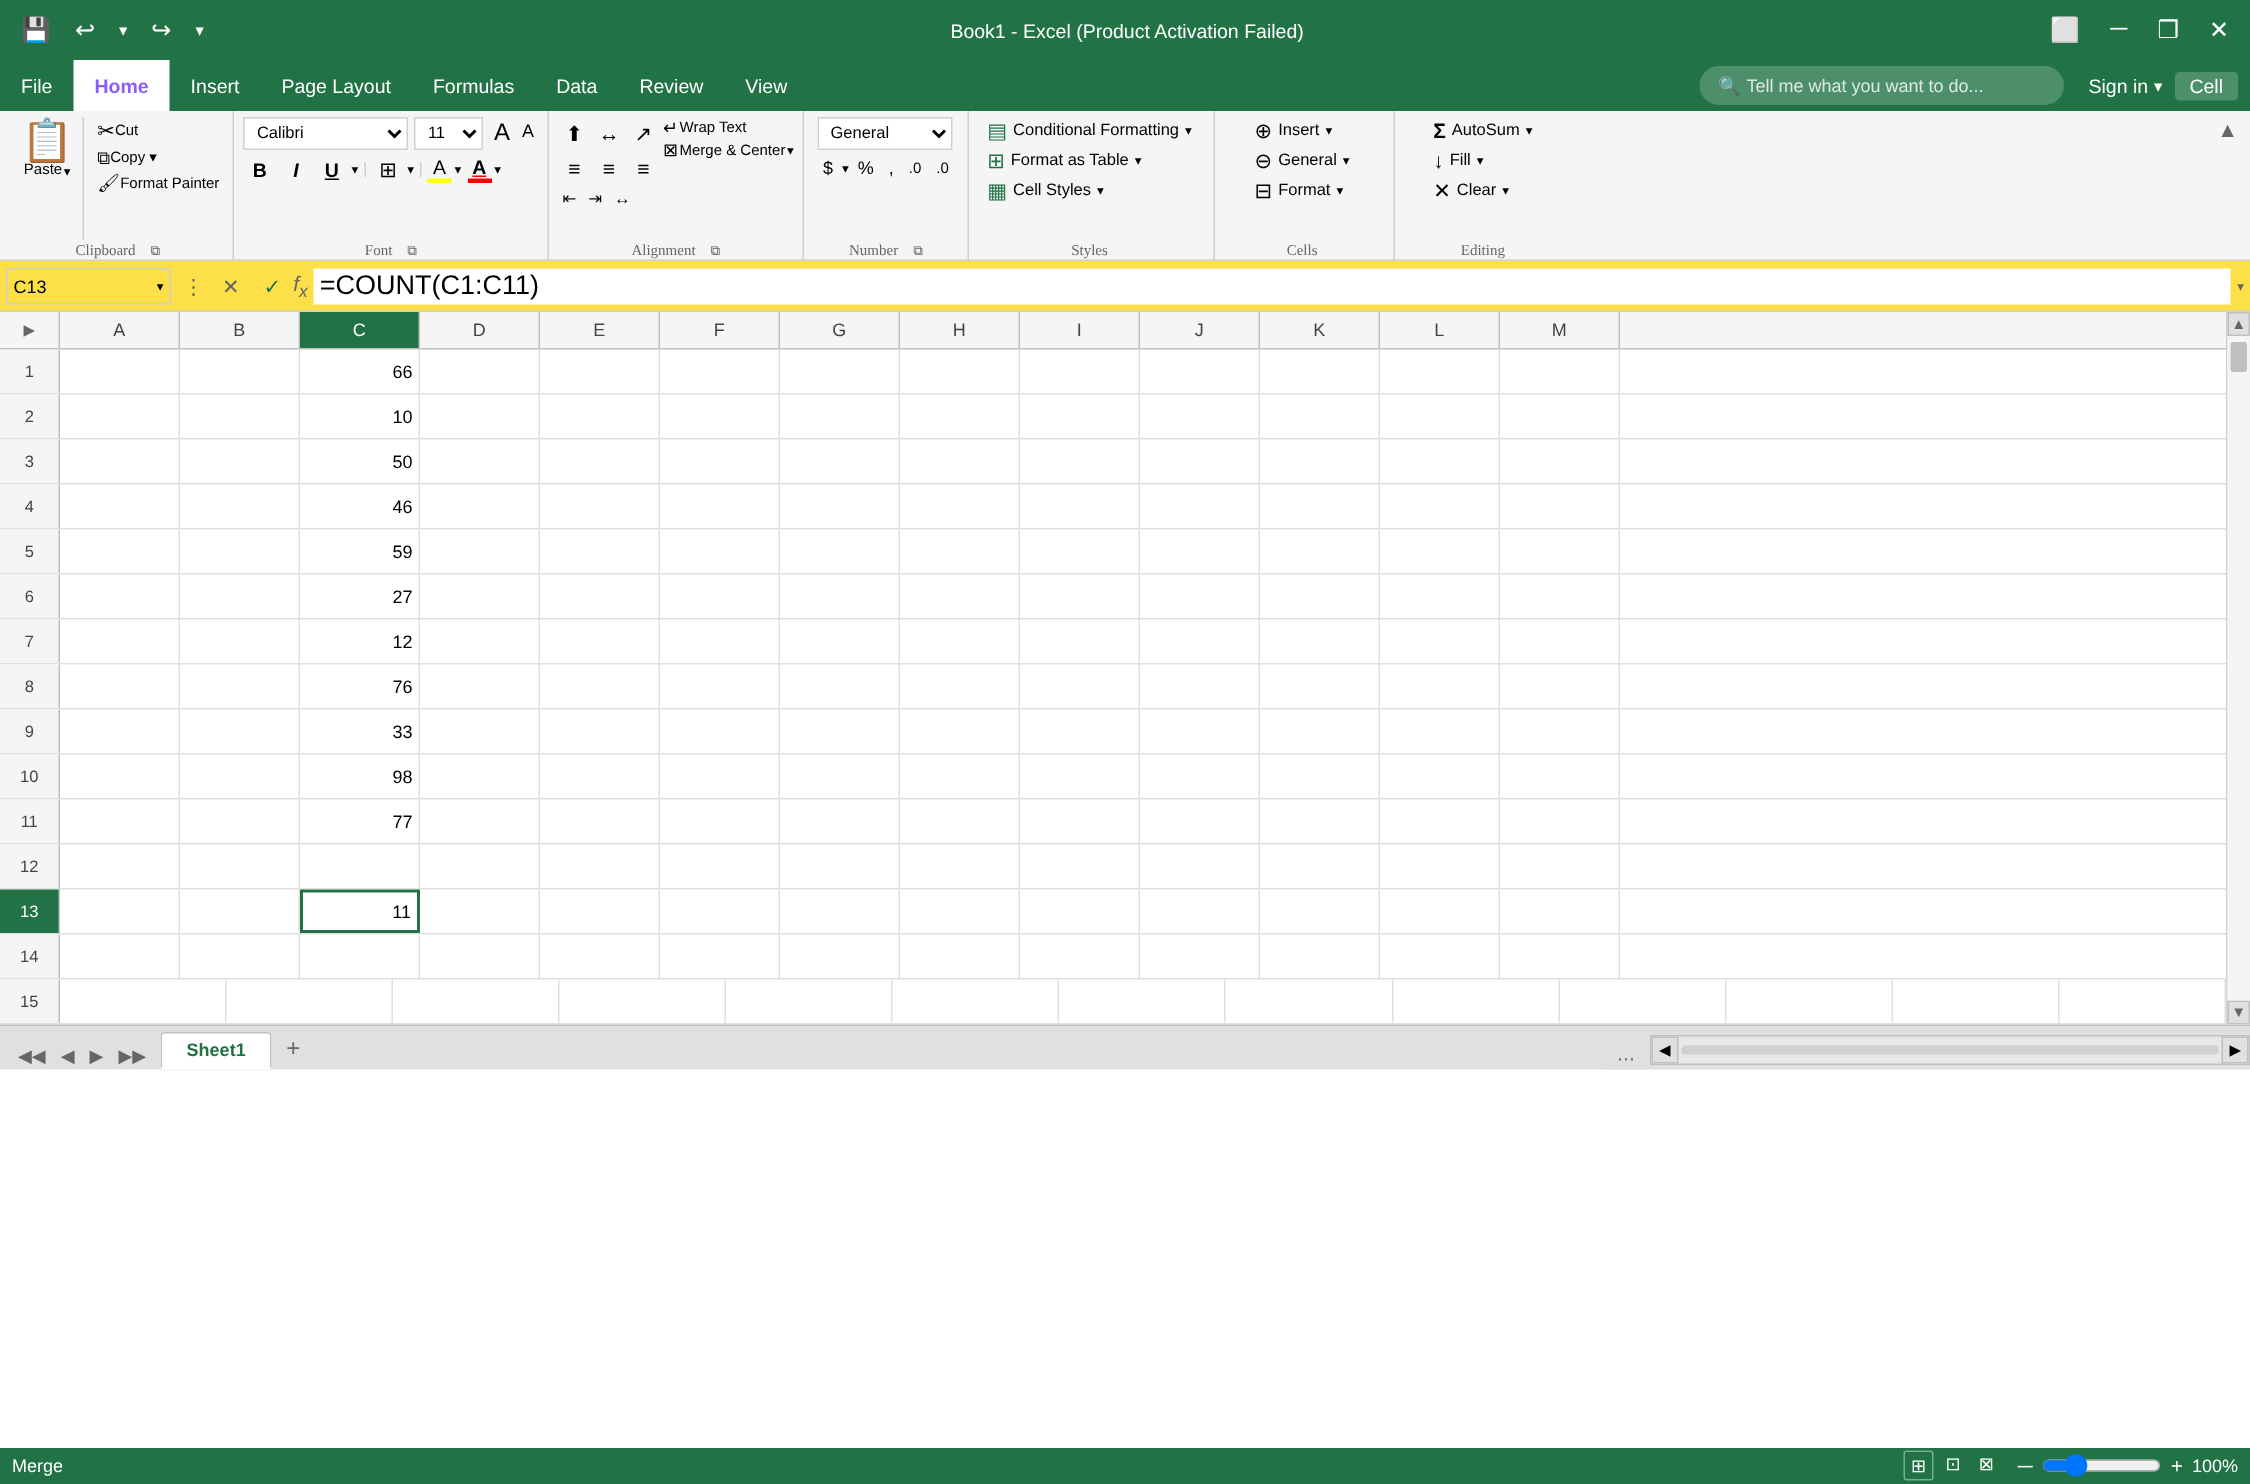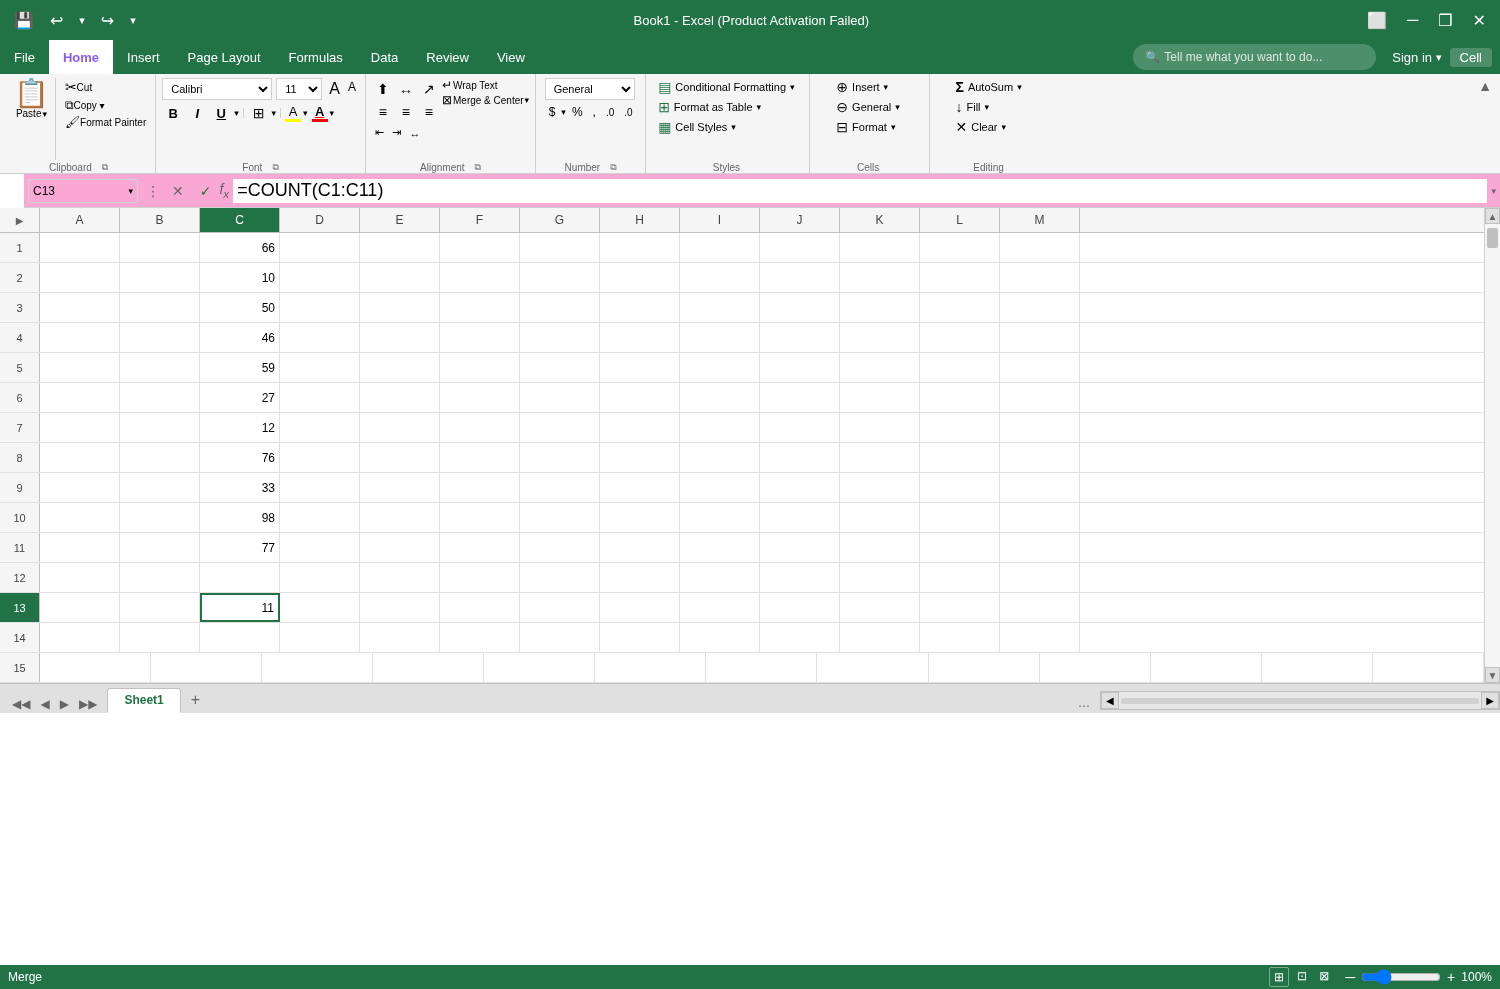--- a/index.html
+++ b/index.html
@@ -83,20 +83,21 @@
     .ribbon-group-top { display: flex; align-items: center; gap: 4px; flex: 1; }
     .ribbon-group-label {
       font-size: 10px;
       color: #666;
       text-align: center;
       margin-top: auto;
       padding-top: 2px;
       display: flex;
       align-items: center;
       gap: 10px;
+      font-family: Liberation Serif, serif;
     }
     .r-btn-small {
       display: flex;
       align-items: center;
       cursor: pointer;
       padding: 1px 3px;
       border-radius: 2px;
       font-size: 11px;
     }
     .paste-btn { display: flex; flex-direction: column; align-items: center; padding: 2px 6px; cursor: pointer; border-right: 1px solid #d0d0d0; margin-right: 4px; }
@@ -175,24 +176,23 @@
 
     
     .editing-stack { display: flex; flex-direction: column; gap: 2px; }
 
     
     #formula-bar {
       height: 34px;
       display: flex;
       align-items: center;
       border-bottom: 1px solid #d0d0d0;
-      background: #f9a8d4;
+      background: #fde047;
       padding: 0 4px;
       gap: 4px;
-      margin-left: 24px;
     }
     .name-box {
       width: 110px;
       height: 24px;
       border: 1px solid #d0d0d0;
       padding: 0 4px;
       font-size: 12px;
       display: flex;
       align-items: center;
       justify-content: space-between;

